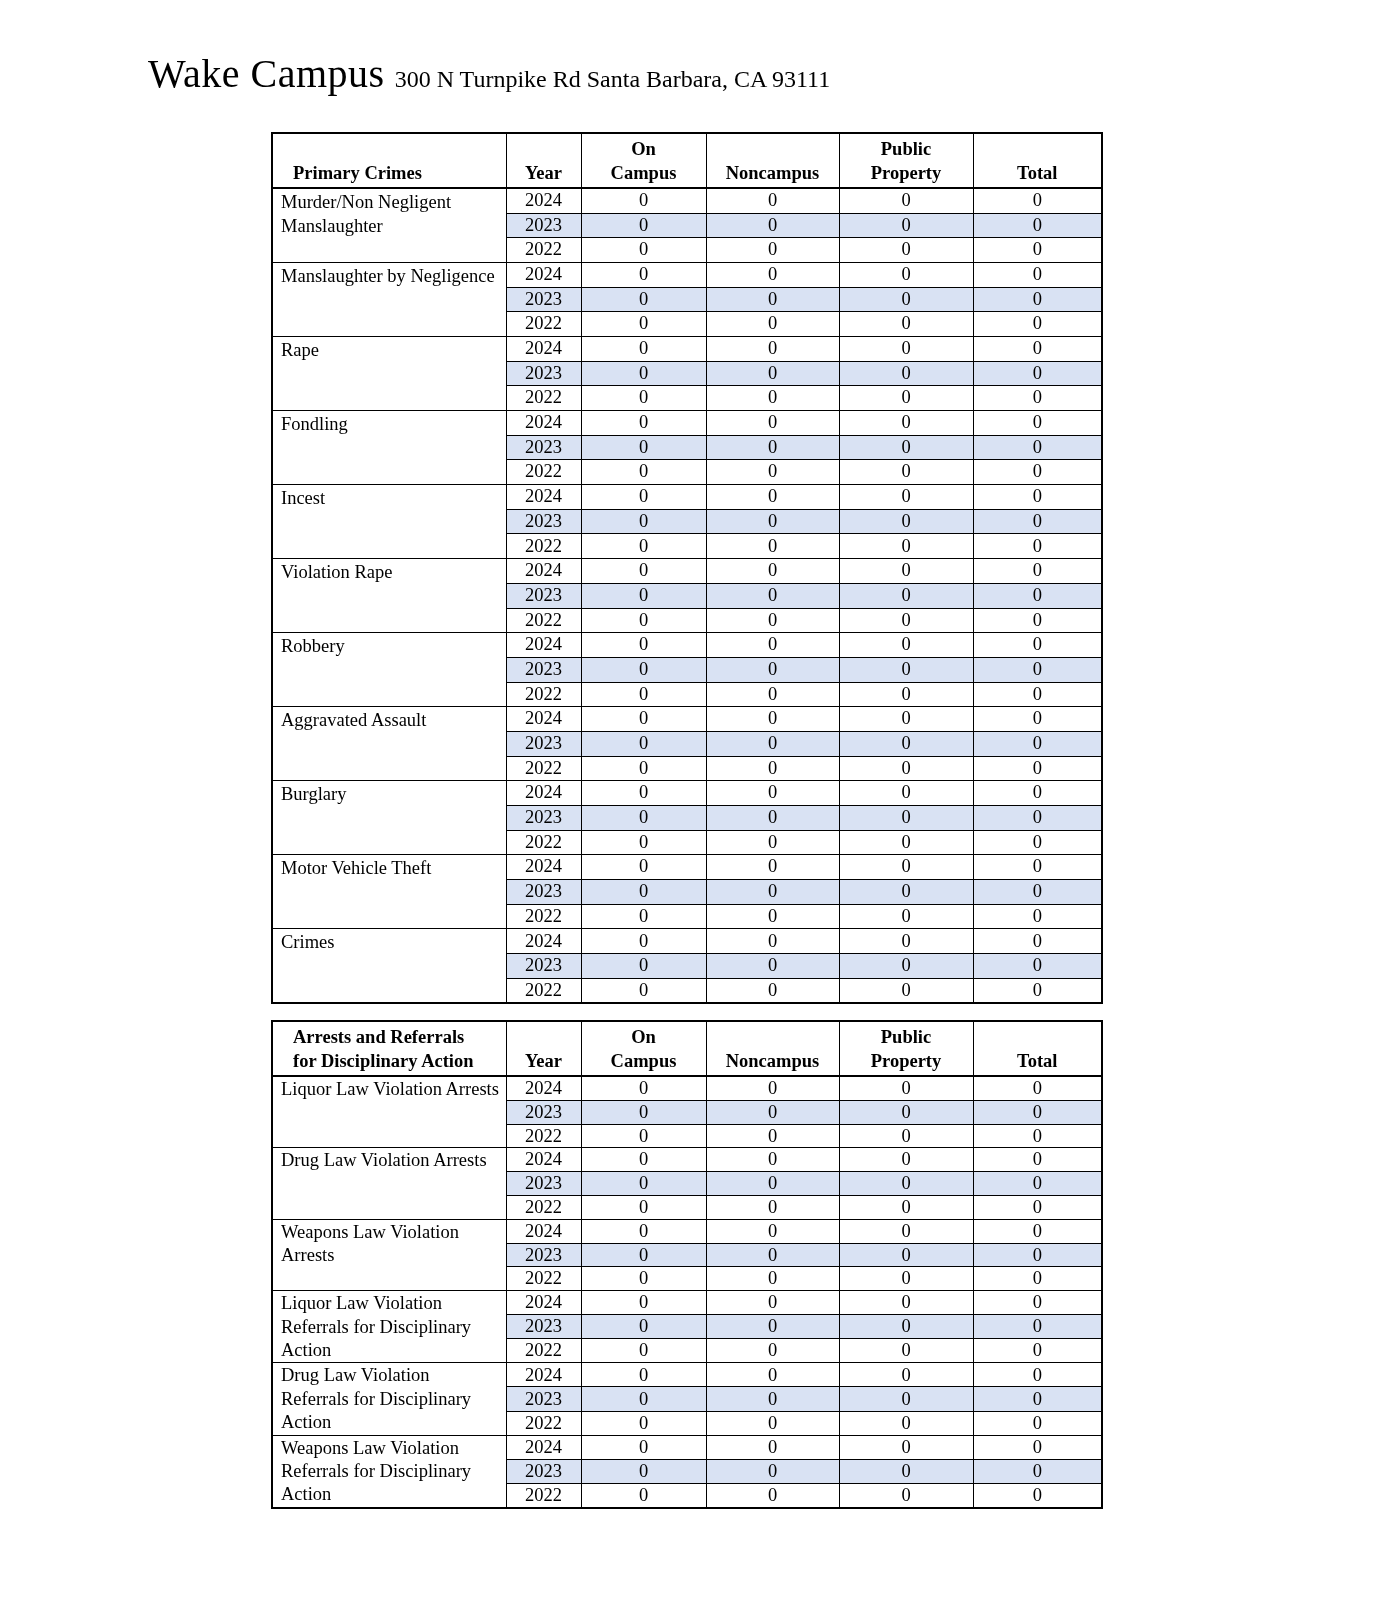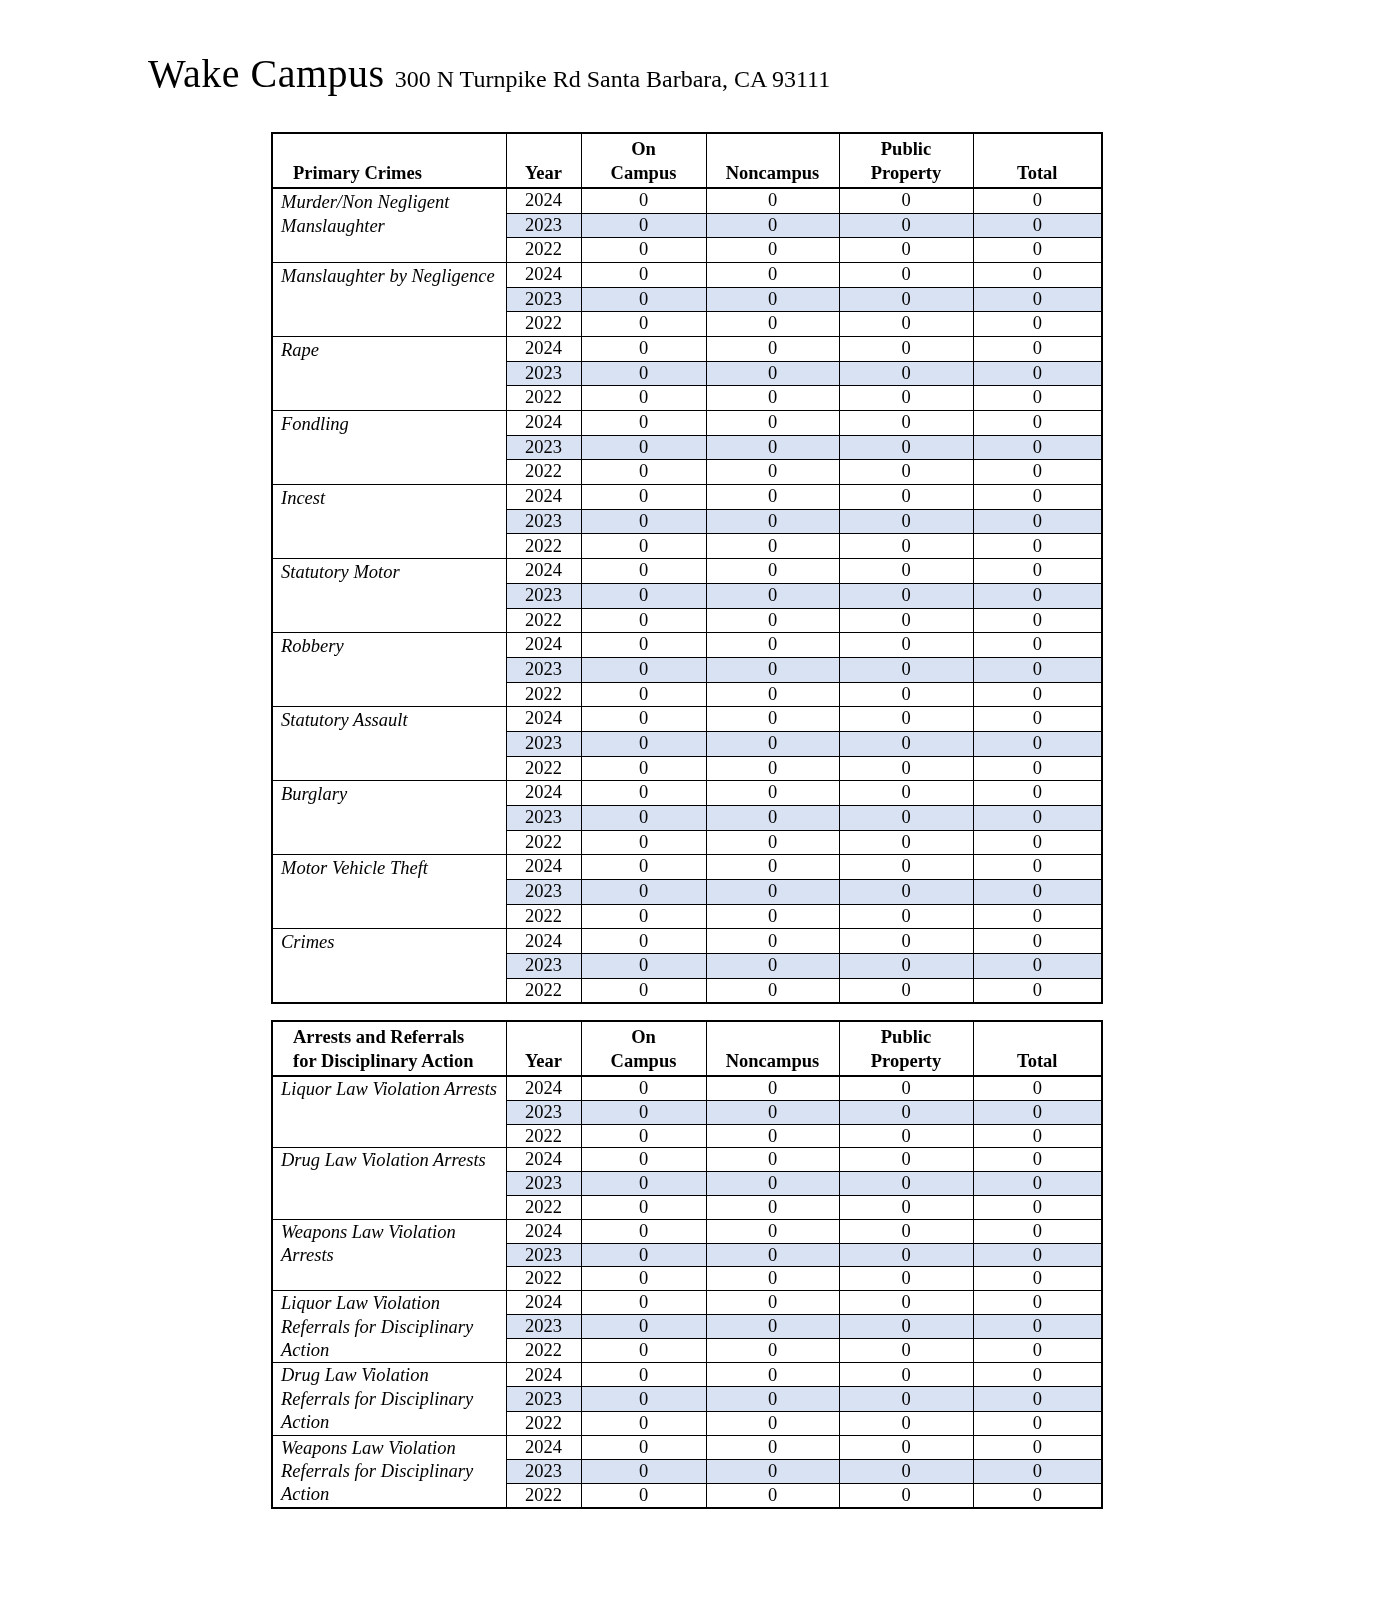--- a/index.html
+++ b/index.html
@@ -57,21 +57,20 @@
     vertical-align: middle;
     padding: 0;
   }
   .table-arrests td { height: 23.7px; line-height: 22.8px; }
   .crime-table td.category-cell {
     text-align: left;
     vertical-align: top;
     padding: 1px 6px 0 8px;
     line-height: 24.2px;
     background: #ffffff;
-    font-style: italic;
   }
   .table-arrests td.category-cell { line-height: 23.4px; }
   tr.shaded td { background: var(--shade, #d9e2f3); }
 </style>
 </head>
 <body>
 
 <div class="page-title">
   <span class="campus-name">Wake Campus</span><span class="campus-address">300 N Turnpike Rd Santa Barbara, CA 93111</span>
 </div>
@@ -202,21 +201,21 @@
         <td class="value-cell">0</td>
       </tr>
       <tr>
         <td class="year-cell">2022</td>
         <td class="value-cell">0</td>
         <td class="value-cell">0</td>
         <td class="value-cell">0</td>
         <td class="value-cell">0</td>
       </tr>
       <tr>
-        <td class="category-cell" rowspan="3">Statutory Motor</td>
+        <td class="category-cell" rowspan="3">Violation Rape</td>
         <td class="year-cell">2024</td>
         <td class="value-cell">0</td>
         <td class="value-cell">0</td>
         <td class="value-cell">0</td>
         <td class="value-cell">0</td>
       </tr>
       <tr class="shaded">
         <td class="year-cell">2023</td>
         <td class="value-cell">0</td>
         <td class="value-cell">0</td>
@@ -246,21 +245,21 @@
         <td class="value-cell">0</td>
       </tr>
       <tr>
         <td class="year-cell">2022</td>
         <td class="value-cell">0</td>
         <td class="value-cell">0</td>
         <td class="value-cell">0</td>
         <td class="value-cell">0</td>
       </tr>
       <tr>
-        <td class="category-cell" rowspan="3">Statutory Assault</td>
+        <td class="category-cell" rowspan="3">Aggravated Assault</td>
         <td class="year-cell">2024</td>
         <td class="value-cell">0</td>
         <td class="value-cell">0</td>
         <td class="value-cell">0</td>
         <td class="value-cell">0</td>
       </tr>
       <tr class="shaded">
         <td class="year-cell">2023</td>
         <td class="value-cell">0</td>
         <td class="value-cell">0</td>

